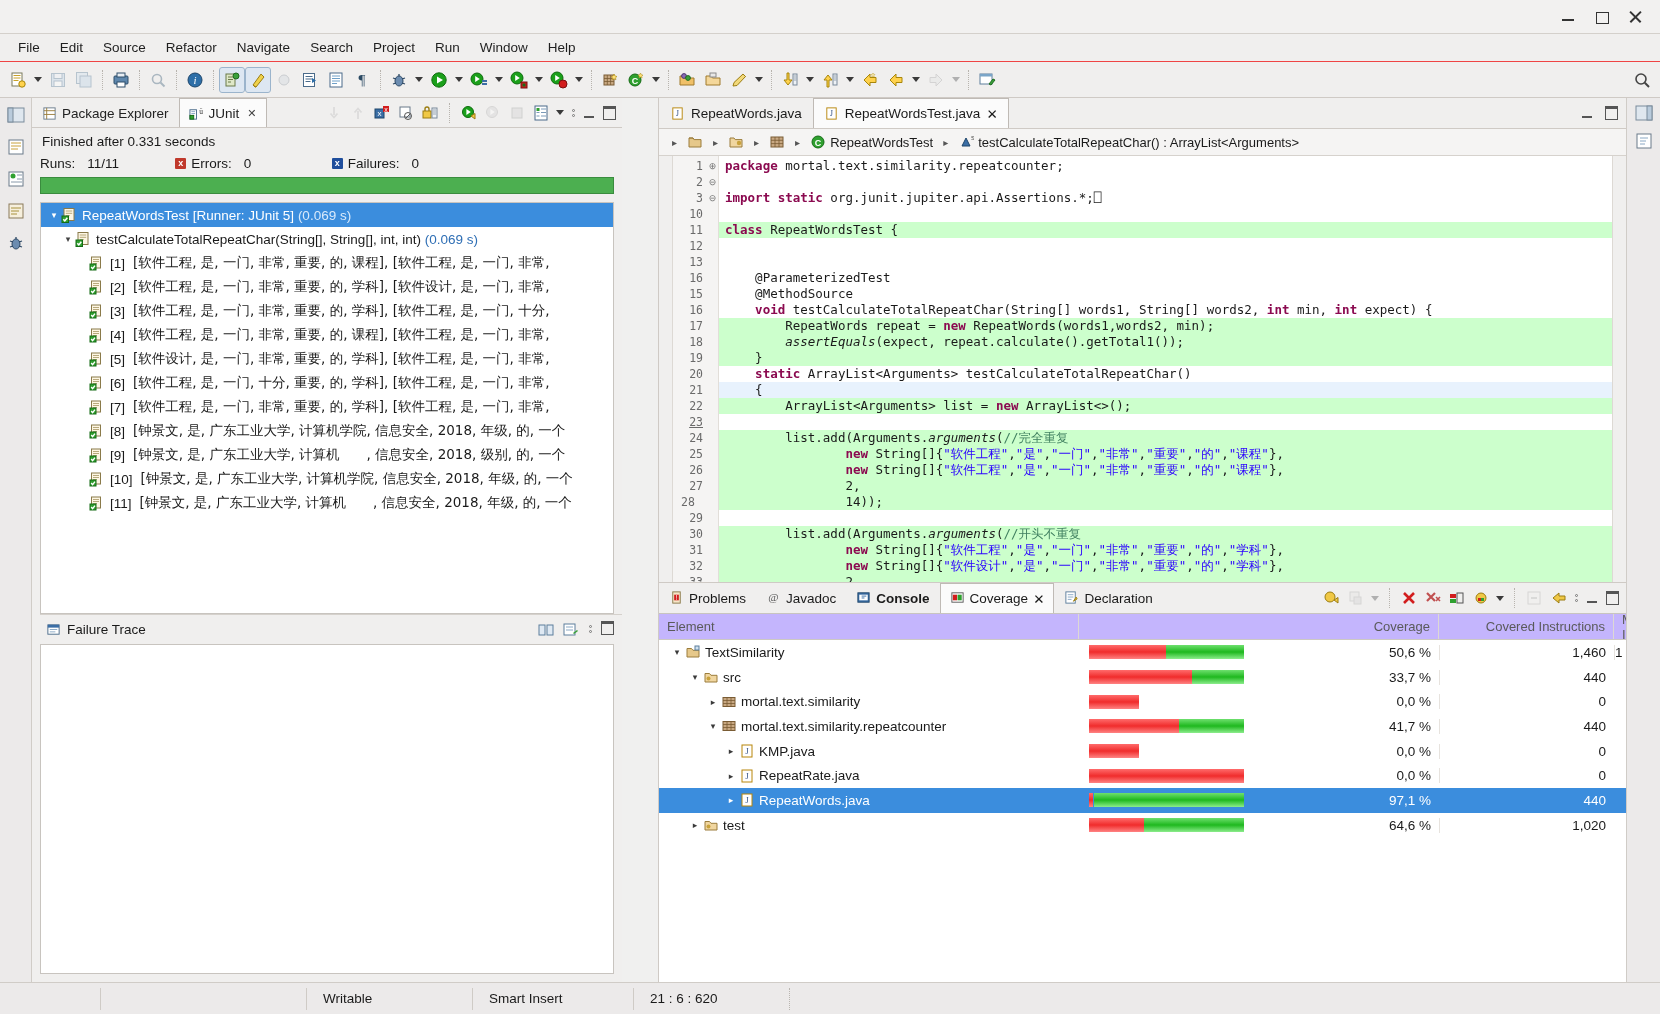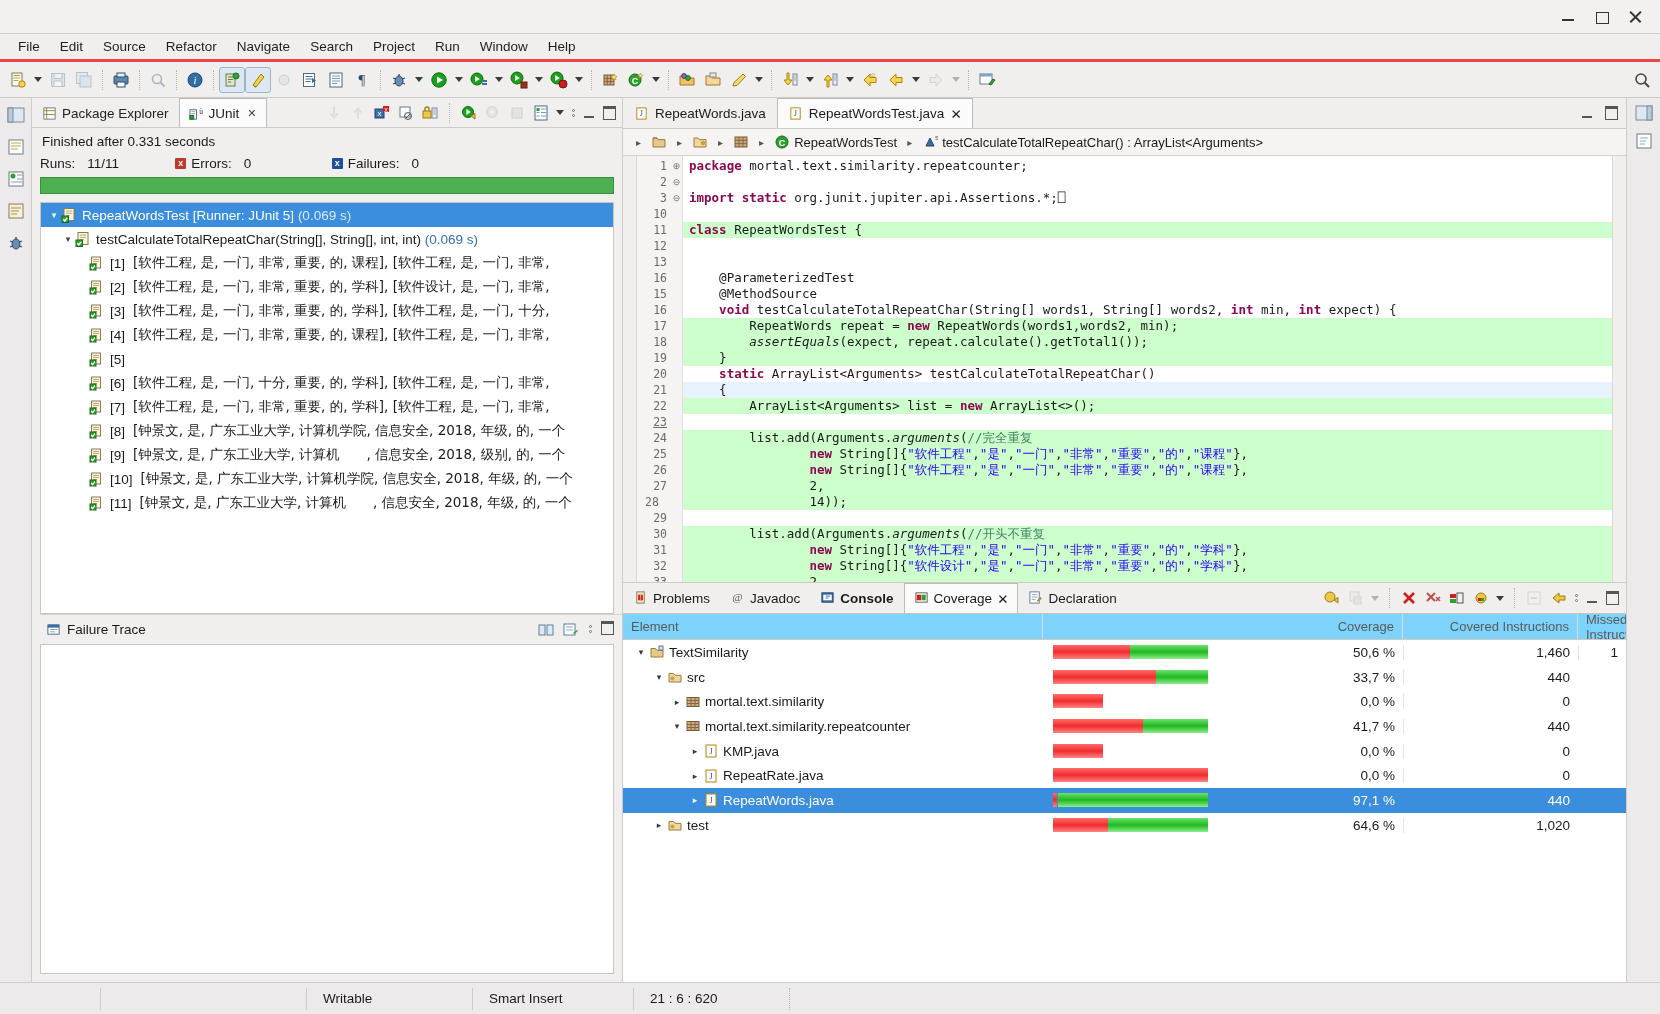--- a/index.html
+++ b/index.html
@@ -28,21 +28,21 @@
   .wb-min::after { content:""; position:absolute; left:2px; right:2px; bottom:4px; height:1.5px; background:#333; }
   .wb-max::after { content:""; position:absolute; left:2px; top:3px; width:11px; height:10px; border:1.5px solid #333; }
   .wb-close::before, .wb-close::after {
     content:""; position:absolute; left:0; top:7px; width:15px; height:1.6px; background:#333;
   }
   .wb-close::before { transform: rotate(45deg); }
   .wb-close::after  { transform: rotate(-45deg); }
 
   
   .menubar {
-    height: 28px; background: #f0efee; border-bottom: 3px solid #ef4444;
+    height: 28px; background: #f0efee; border-bottom: 1px solid #ef4444;
     display: flex; align-items: center; padding-left: 8px;
   }
   .menu-item {
     padding: 3px 10px; font-size: 13.5px; color: #1f1f1f; cursor: pointer; border-radius: 2px;
   }
 
   
   .toolbar {
     height: 36px; background: #f0efee; border-bottom: 1px solid #cfcac5;
     display: flex; align-items: center; padding: 0 6px; gap: 0px;
@@ -77,21 +77,21 @@
     display: flex; flex-direction: column; align-items: center; padding-top: 6px; gap: 10px;
   }
   .rail-ic { width: 22px; height: 22px; cursor: pointer; }
 
   
   .rail-right {
     width: 34px; background: #eceaea; border-left: 1px solid #d0ccc7;
     display:flex; flex-direction: column; align-items:center; padding-top: 4px; gap: 6px;
   }
 
-  .center { flex: 1; display: flex; min-width: 0; }
+  .center { flex: 1; display: flex; min-width: 0; gap: 36px; }
 
   
   .left-col { width: 590px; display: flex; flex-direction: column; background: #f0efee; }
 
   .viewtabs {
     height: 30px; display: flex; align-items: stretch; background: #f0efee;
     border-bottom: 1px solid #cfcac5;
   }
   .vtab {
     display: flex; align-items: center; gap: 5px; padding: 0 9px;
@@ -193,30 +193,30 @@
 
   
   .cov-wrap { height: 400px; display:flex; flex-direction:column; border-top:1px solid #cfcac5;}
   .cov-tabs { height:30px; display:flex; align-items:stretch; background:#f0efee; }
   .ctab { display:flex;align-items:center;gap:5px;padding:0 9px;font-size:13.5px;cursor:pointer;border:1px solid transparent;border-bottom:none;}
   .ctab.active{ background:#fbfbfb;border-color:#bfbab5;}
   .ctab.bold{ font-weight:bold;}
   .ctab-tools{margin-left:auto;display:flex;align-items:center;gap:2px;padding-right:5px;}
 
   .cov-table { flex:1; background:#fff; border-top:1px solid #c8c4bf; display:flex; flex-direction:column; overflow:hidden;}
-  .cov-head { height:26px; display:flex; background:#7dd3fc; border-bottom:1px solid #cdc9c4; font-size:13px; color:#5a5a5a;}
+  .cov-head { height:26px; display:flex; background:#c4b5fd; border-bottom:1px solid #cdc9c4; font-size:13px; color:#5a5a5a;}
   .ch { display:flex; align-items:center; padding:0 8px; border-right:1px solid #ddd9d4;}
   .ch.c-el { flex:none; width:420px; }
   .ch.c-cov { flex:none; width:360px; justify-content:flex-end; }
   .ch.c-ci { flex:none; width:175px; justify-content:flex-end;}
   .ch.c-mi { flex:1; justify-content:flex-end;}
   .cov-row { height:24.7px; display:flex; align-items:center; font-size:13.5px; cursor:pointer;}
   .cov-row.sel { background:#3b8ddd; color:#fff; }
   .cr-el { flex:none; width:420px; display:flex; align-items:center; white-space:nowrap; }
-  .cr-cov { flex:none; width:360px; display:flex; gap:0; }
+  .cr-cov { flex:none; width:360px; display:flex; align-items:center; gap:0; }
   .cr-bar { width:155px; height:14px; position:relative; margin-left:10px; border:none; }
   .barred { position:absolute; left:0; top:0; bottom:0; background: linear-gradient(to bottom,#ff6b6b,#f02c2c 50%,#ff8383); }
   .bargreen { position:absolute; right:0; top:0; bottom:0; background: linear-gradient(to bottom,#6ee06e,#1fb81f 50%,#8ced8c); }
   .cr-pct { flex:1; text-align:right; padding-right:8px; }
   .cr-ci { flex:none; width:175px; text-align:right; padding-right:8px; border-left:1px solid #e7e3de;}
   .cr-mi { flex:1; text-align:right; padding-right:8px; border-left:1px solid #e7e3de;}
   .cov-row.sel .cr-ci, .cov-row.sel .cr-mi { border-left-color:#3b8ddd; }
   .indent { display:inline-block; }
   .carr { width:16px; text-align:center; font-size:9px; color:#3a3a3a; flex:none;}
   .cov-row.sel .carr{ color:#fff; }
@@ -681,20 +681,21 @@
             <div class="trow">
               <span style="display:inline-block;width:28px"></span>
               <span class="tarrow"></span>
               <svg class="ticon" viewBox="0 0 16 16">
                 <rect x="2.5" y="2" width="9" height="11" fill="#fdf6e3" stroke="#8a7a4a"></rect>
                 <path d="M4 4.5h6M4 6.5h6M4 8.5h4" stroke="#b0a070" stroke-width=".9"></path>
                 <rect x="1" y="9" width="6" height="6" fill="#2fa02f" stroke="#156b15"></rect>
                 <path d="M2.2 12l1.4 1.6 2.4-3" stroke="#fff" stroke-width="1.4" fill="none"></path>
               </svg>
               <span class="tnum">[5]</span>
+              <span class="cjk">[软件设计, 是, 一门, 非常, 重要, 的, 学科], [软件工程, 是, 一门, 非常,</span>
             </div>
             <div class="trow">
               <span style="display:inline-block;width:28px"></span>
               <span class="tarrow"></span>
               <svg class="ticon" viewBox="0 0 16 16">
                 <rect x="2.5" y="2" width="9" height="11" fill="#fdf6e3" stroke="#8a7a4a"></rect>
                 <path d="M4 4.5h6M4 6.5h6M4 8.5h4" stroke="#b0a070" stroke-width=".9"></path>
                 <rect x="1" y="9" width="6" height="6" fill="#2fa02f" stroke="#156b15"></rect>
                 <path d="M2.2 12l1.4 1.6 2.4-3" stroke="#fff" stroke-width="1.4" fill="none"></path>
               </svg>

